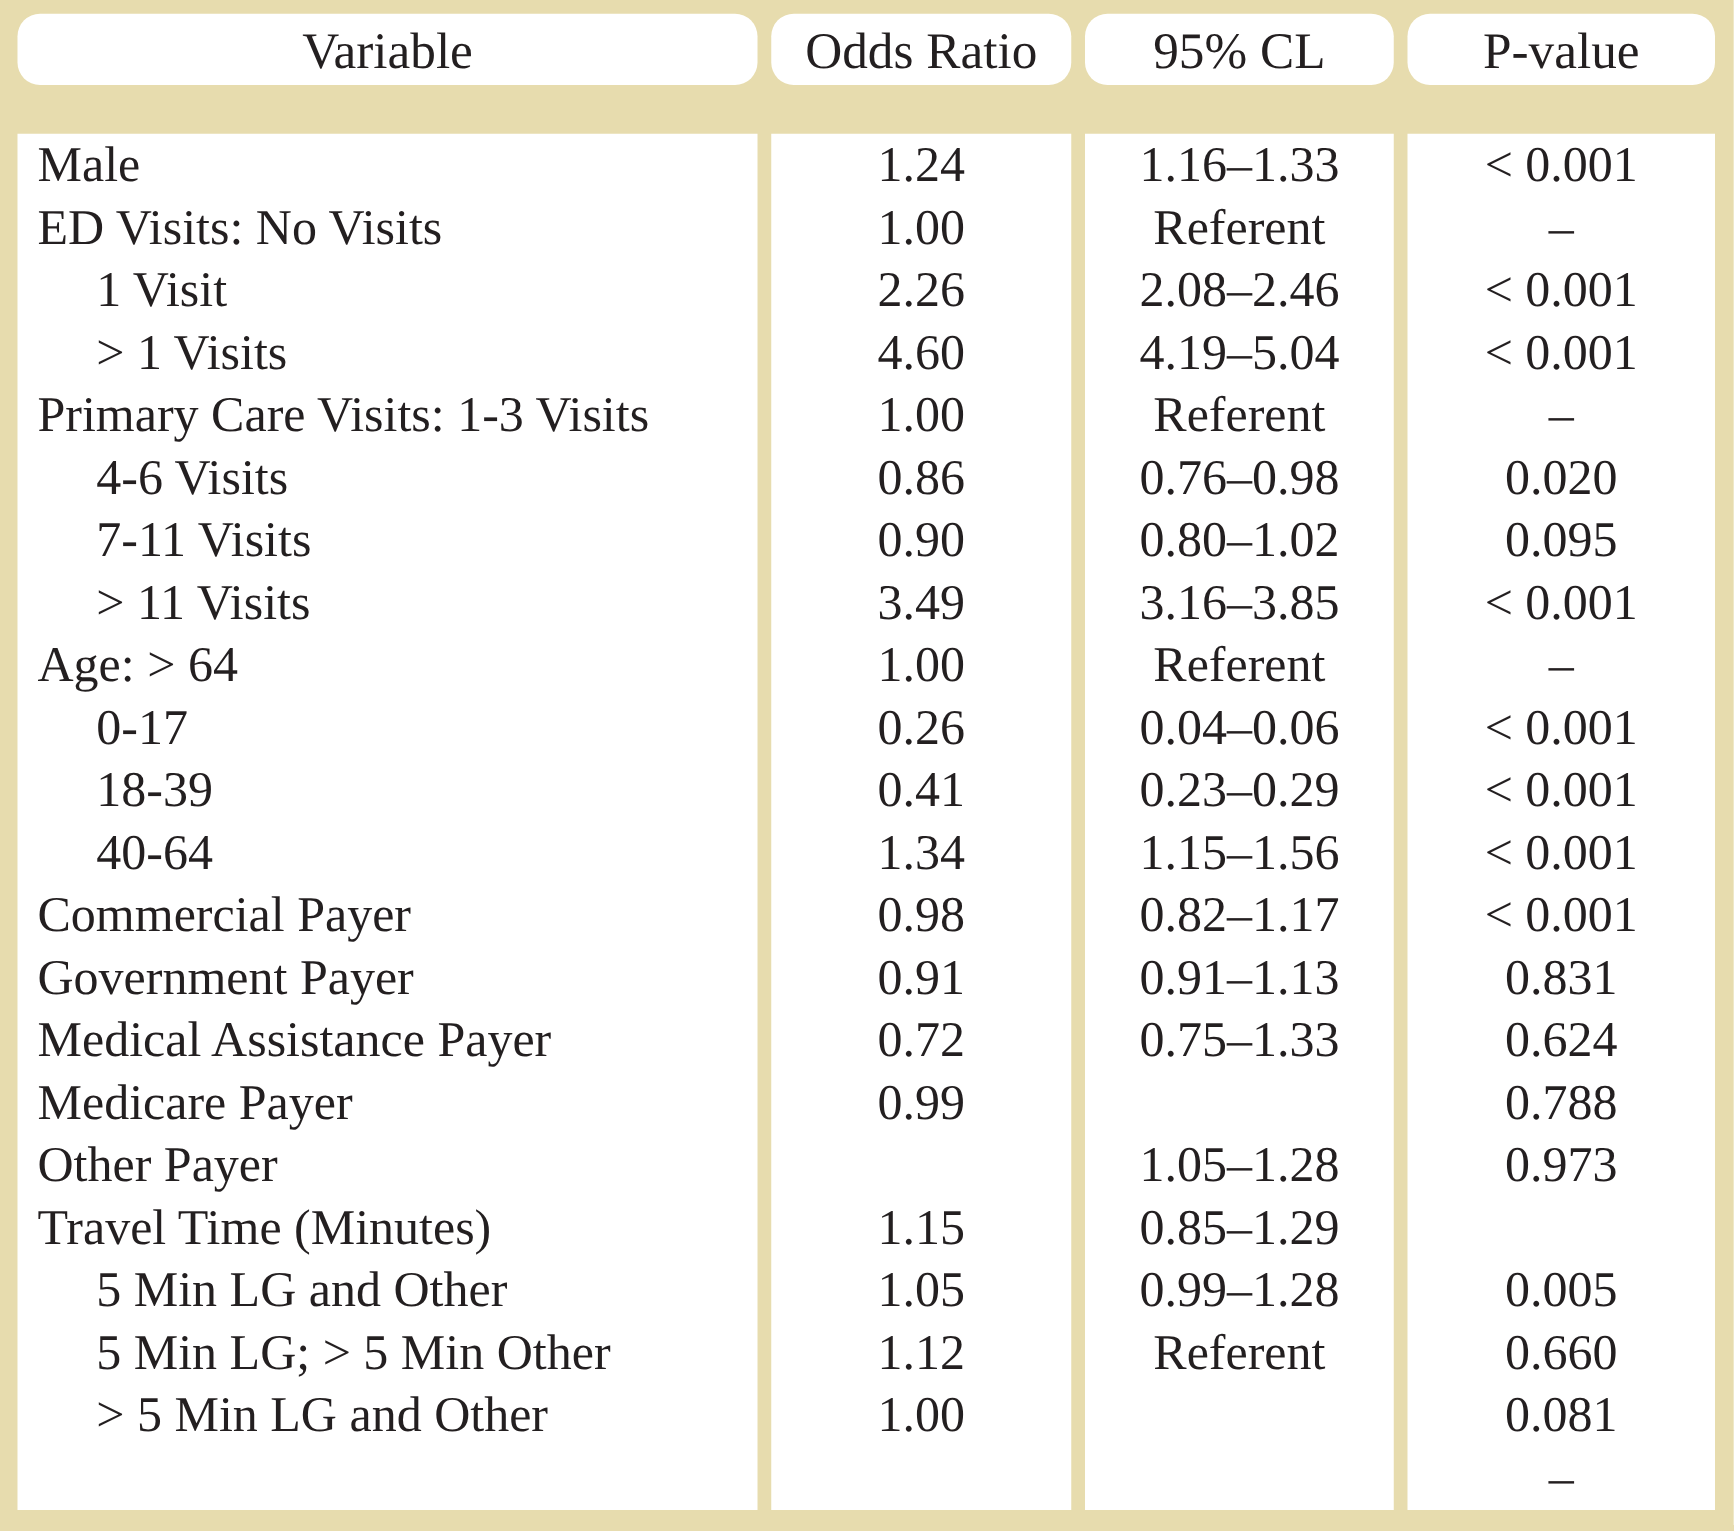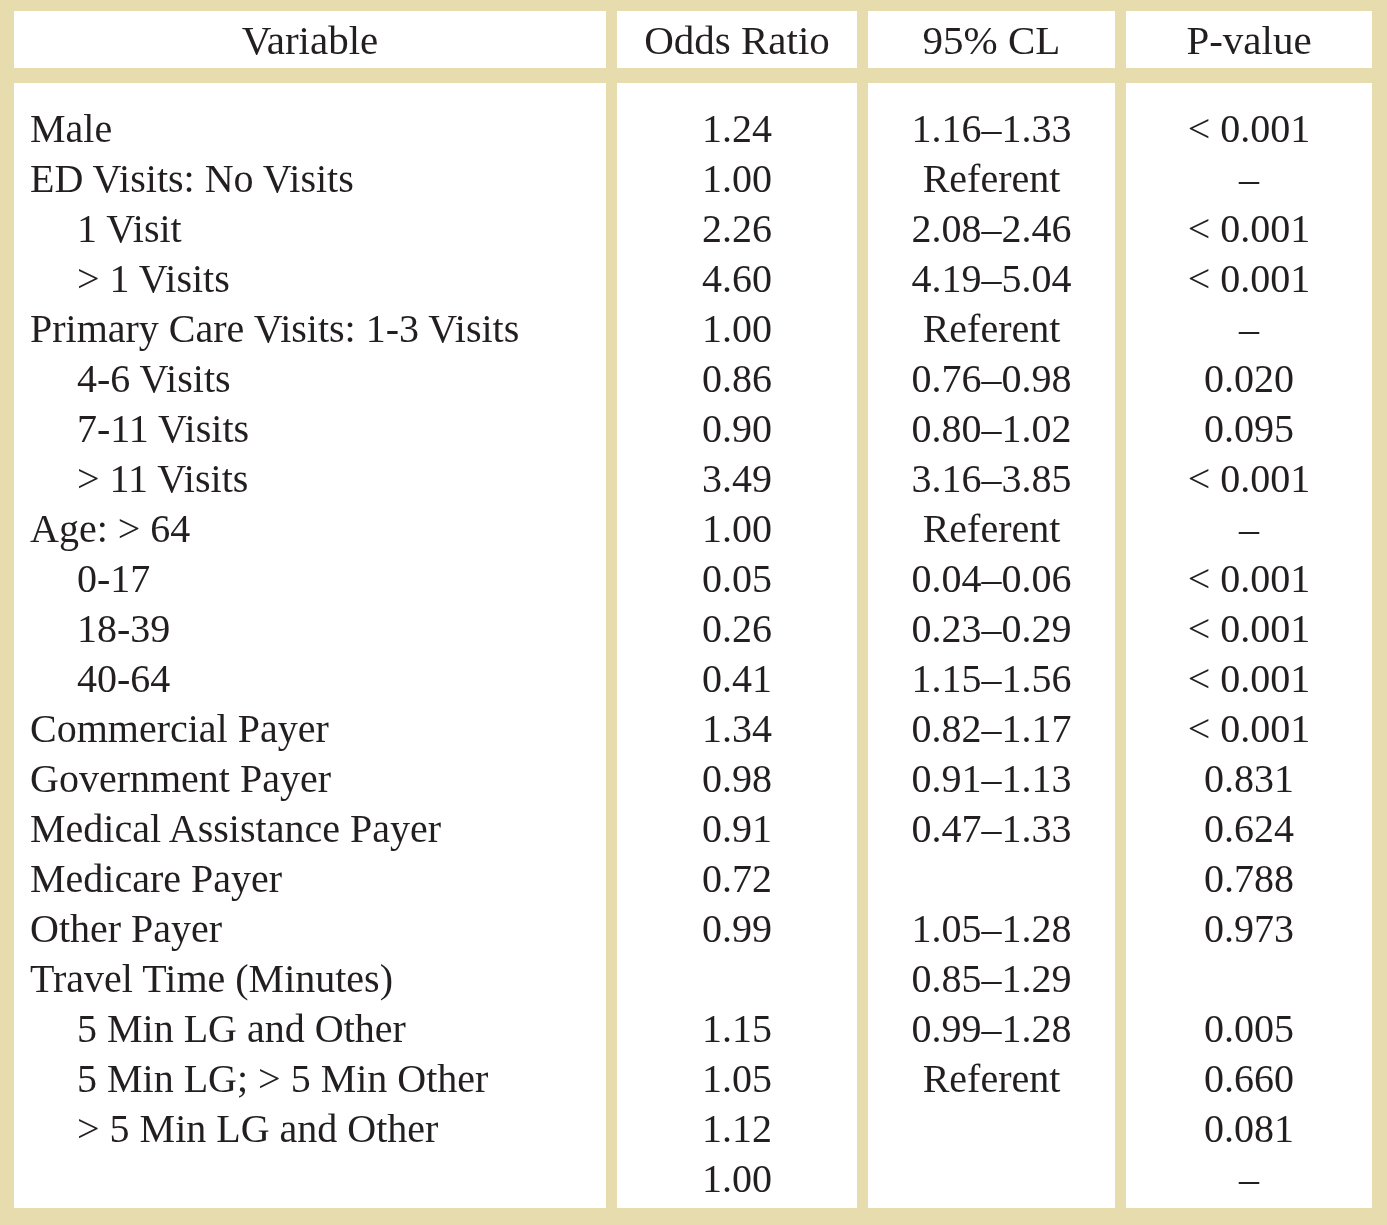--- a/index.html
+++ b/index.html
@@ -28,26 +28,28 @@
     height: 100%;
   }
 
   .hcell {
     background: #ffffff;
     display: flex;
     align-items: center;
     justify-content: center;
     font-size: 41px;
     white-space: nowrap;
+    border-radius: 18px;
   }
 
   .bcell {
     background: #ffffff;
-    padding-top: 21px;
+    padding-top: 0;
     overflow: hidden;
+    margin-top: 24px;
   }
 
   .bcell .line {
     height: 50px;
     line-height: 50px;
     font-size: 40px;
     white-space: nowrap;
   }
 
   .col-variable .line { text-align: left; padding-left: 16px; }
@@ -91,21 +93,20 @@
     <div class="bcell col-center">
         <div class="line">1.24</div>
         <div class="line">1.00</div>
         <div class="line">2.26</div>
         <div class="line">4.60</div>
         <div class="line">1.00</div>
         <div class="line">0.86</div>
         <div class="line">0.90</div>
         <div class="line">3.49</div>
         <div class="line">1.00</div>
-        <div class="line">0.05</div>
         <div class="line">0.26</div>
         <div class="line">0.41</div>
         <div class="line">1.34</div>
         <div class="line">0.98</div>
         <div class="line">0.91</div>
         <div class="line">0.72</div>
         <div class="line">0.99</div>
         <div class="line"></div>
         <div class="line">1.15</div>
         <div class="line">1.05</div>
@@ -120,21 +121,21 @@
         <div class="line">Referent</div>
         <div class="line">0.76–0.98</div>
         <div class="line">0.80–1.02</div>
         <div class="line">3.16–3.85</div>
         <div class="line">Referent</div>
         <div class="line">0.04–0.06</div>
         <div class="line">0.23–0.29</div>
         <div class="line">1.15–1.56</div>
         <div class="line">0.82–1.17</div>
         <div class="line">0.91–1.13</div>
-        <div class="line">0.47–1.33</div>
+        <div class="line">0.75–1.33</div>
         <div class="line"></div>
         <div class="line">1.05–1.28</div>
         <div class="line">0.85–1.29</div>
         <div class="line">0.99–1.28</div>
         <div class="line">Referent</div>
       </div>
     <div class="bcell col-center">
         <div class="line">&lt; 0.001</div>
         <div class="line">–</div>
         <div class="line">&lt; 0.001</div>

